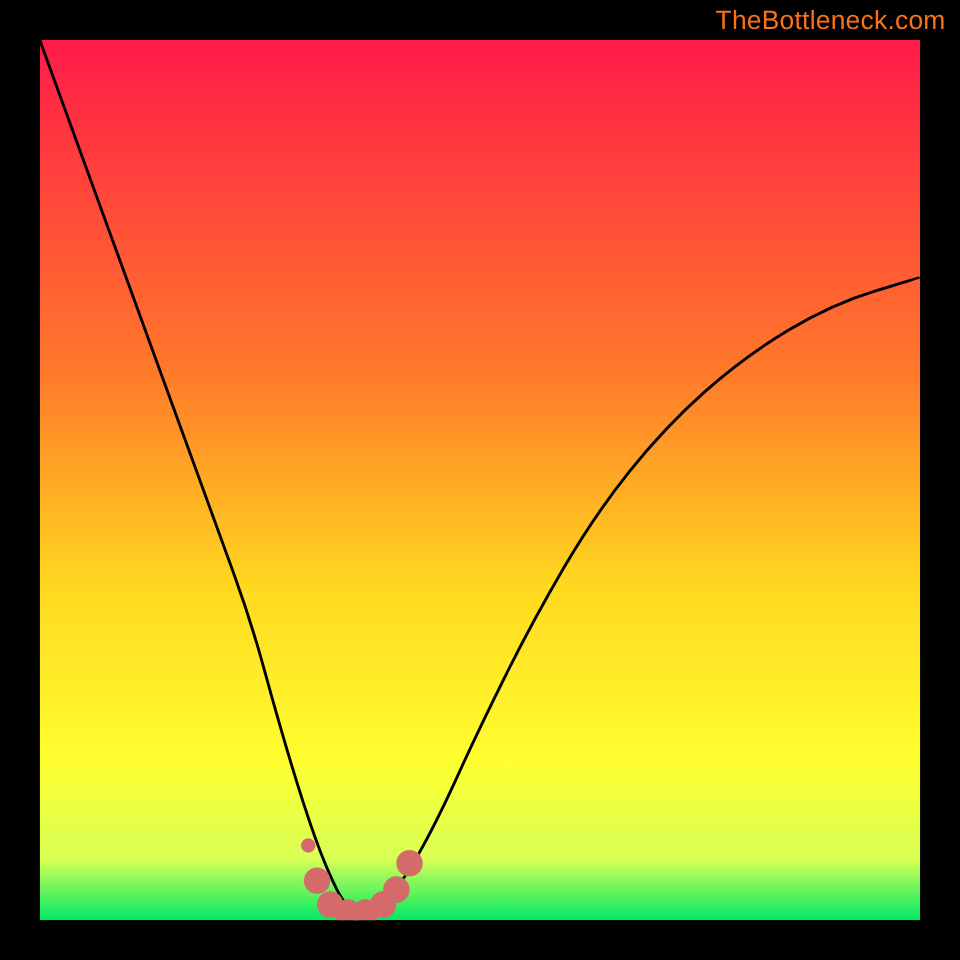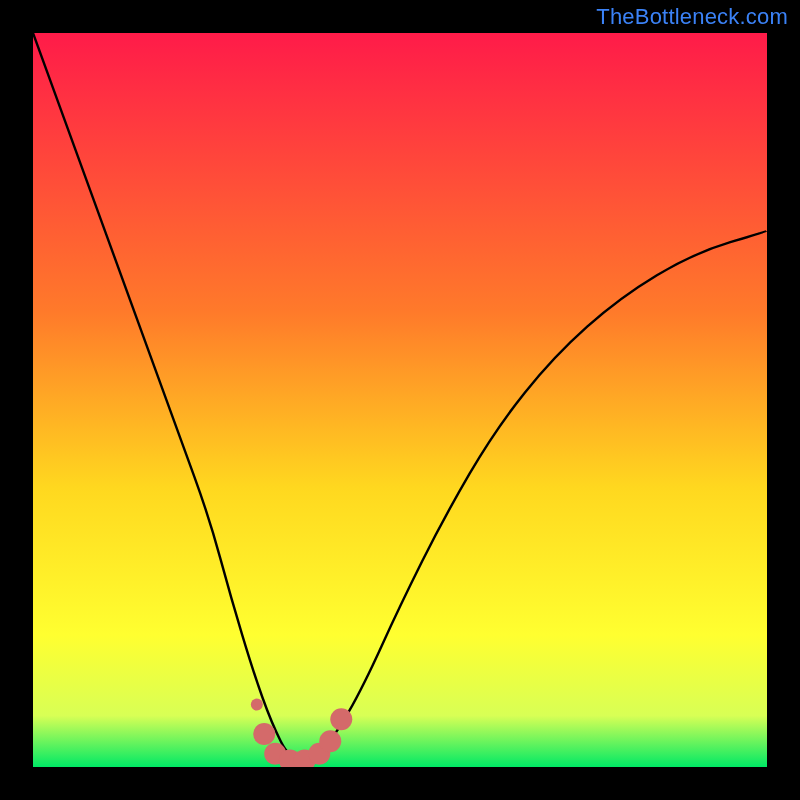--- a/index.html
+++ b/index.html
@@ -24,21 +24,21 @@
     top: 33px;
     width: 734px;
     height: 734px;
     overflow: hidden;
   }
   .watermark {
     position: absolute;
     top: 4px;
     right: 12px;
     font: 22px Arial, Helvetica, sans-serif;
-    color: #3b82f6;
+    color: #f97316;
     letter-spacing: 0.2px;
     user-select: none;
     text-align: center;
   }
   svg { display: block; }
 </style>
 </head>
 <body>
 
 <div class="frame">

